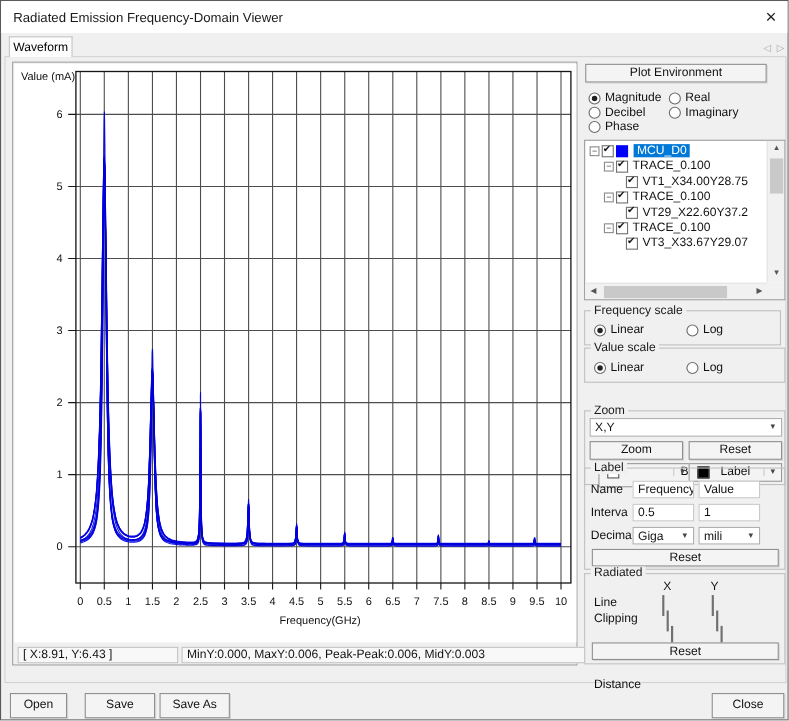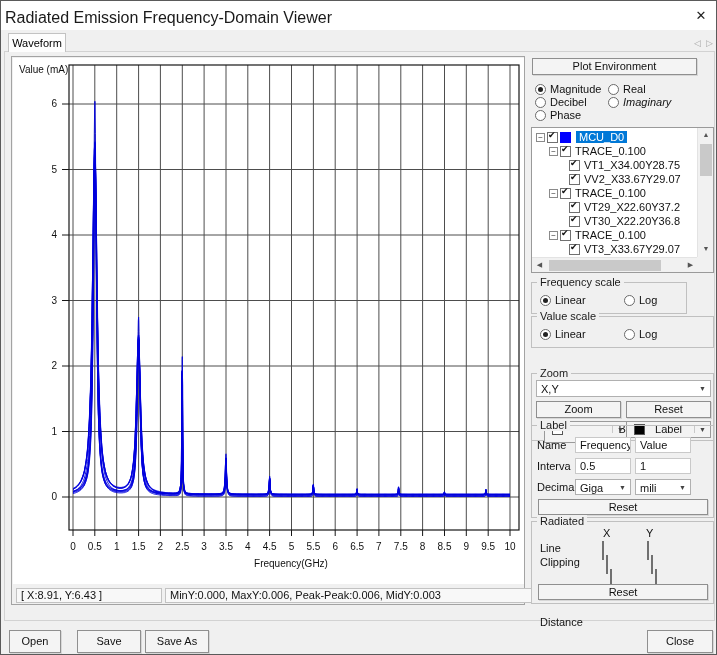--- a/index.html
+++ b/index.html
@@ -1,21 +1,21 @@
 <!DOCTYPE html>
 <html><head>
 <meta charset="utf-8">
 <style>
   * { margin:0; padding:0; box-sizing:border-box; font-family:"Liberation Sans", sans-serif; }
   html,body { background:#d8d8d8; }
   .abs { position:absolute; }
   #win { position:relative; width:717px; height:655px; background:#f0f0f0; border:1px solid #5a5a5a; overflow:hidden; }
 
   .titlebar { left:0; top:0; width:715px; height:29px; background:#ffffff; }
-  .title { left:4px; top:8px; font-size:16px; color:#1a1a1a; white-space:nowrap; }
+  .title { left:11px; top:8px; font-size:12px; color:#1a1a1a; white-space:nowrap; }
   .close-x { left:685px; top:0; width:30px; height:29px; text-align:center; line-height:29px; font-size:13px; color:#222; cursor:default; }
 
   .tabpage { left:3px; top:50px; width:711px; height:570px; border:1px solid #d2d2d2; background:#f0f0f0; }
   .tab { left:7px; top:32px; width:58px; height:19px; background:#fdfdfd; border:1px solid #c2c2c2; border-bottom:none; font-size:11px; text-align:center; padding-top:3px; z-index:3; }
   .pager { font-size:9px; color:#a8a8a8; top:37px; width:11px; height:12px; text-align:center; }
 
   .chart-panel { left:10px; top:55px; width:514px; height:549px; border:1px solid #a3a3a3; background:#f0f0f0; z-index:2; }
   .plot-area { left:1px; top:1px; width:511px; height:526px; background:#ffffff; }
   .status-cell { top:531px; height:15px; background:#f8f8f8; border:1px solid #c2c2c2; font-size:11px; line-height:13px; padding-left:4px; color:#111; white-space:nowrap; overflow:hidden; }
 
@@ -190,21 +190,21 @@
     <span>Magnitude</span>
   </div>
   <div class="abs radio" style="left:607px; top:82px;">
     <span class="rdot"></span>
     <span>Real</span>
   </div>
   <div class="abs radio" style="left:534px; top:95px;">
     <span class="rdot"></span>
     <span>Decibel</span>
   </div>
-  <div class="abs radio" style="left:607px; top:95px;font-style:italic;">
+  <div class="abs radio" style="left:607px; top:95px;">
     <span class="rdot"></span>
     <span>Imaginary</span>
   </div>
   <div class="abs radio" style="left:534px; top:108px;">
     <span class="rdot"></span>
     <span>Phase</span>
   </div>
 
   <div class="abs" id="tree-box">
     <div id="tree-rows">
@@ -216,36 +216,28 @@
         </div>
         <div class="trow" style="padding-left: 17px;">
           <span class="texp">−</span>
           <span class="cb on"></span>
           <span class="tlabel">TRACE_0.100</span>
         </div>
         <div class="trow" style="padding-left: 37px;">
           <span class="cb on"></span>
           <span class="tlabel">VT1_X34.00Y28.75</span>
         </div>
-        <div class="trow" style="padding-left: 37px;">
-          <span class="cb on"></span>
-          <span class="tlabel">VV2_X33.67Y29.07</span>
-        </div>
         <div class="trow" style="padding-left: 17px;">
           <span class="texp">−</span>
           <span class="cb on"></span>
           <span class="tlabel">TRACE_0.100</span>
         </div>
         <div class="trow" style="padding-left: 37px;">
           <span class="cb on"></span>
           <span class="tlabel">VT29_X22.60Y37.2</span>
-        </div>
-        <div class="trow" style="padding-left: 37px;">
-          <span class="cb on"></span>
-          <span class="tlabel">VT30_X22.20Y36.8</span>
         </div>
         <div class="trow" style="padding-left: 17px;">
           <span class="texp">−</span>
           <span class="cb on"></span>
           <span class="tlabel">TRACE_0.100</span>
         </div>
         <div class="trow" style="padding-left: 37px;">
           <span class="cb on"></span>
           <span class="tlabel">VT3_X33.67Y29.07</span>
         </div>
@@ -256,21 +248,21 @@
       <div class="sb-btn" style="bottom:0;">▼</div>
     </div>
     <div class="sbh">
       <div class="sb-btn" style="left:0; width:15px;">◀</div>
       <div class="sb-thumb" style="left:17px; top:2px; width:112px; height:11px;"></div>
       <div class="sb-btn" style="right:0; width:15px;">▶</div>
     </div>
     <div class="sb-corner"></div>
   </div>
 
-  <div class="abs group" style="left:530px; top:281px; width:156px; height:32px;">
+  <div class="abs group" style="left:530px; top:281px; width:179px; height:32px;">
     <span class="legend">Frequency scale</span>
     <div class="abs radio" style="left:8px; top:11px;">
       <span class="rdot on"></span>
       <span>Linear</span>
     </div>
     <div class="abs radio" style="left:92px; top:11px;">
       <span class="rdot"></span>
       <span>Log</span>
     </div>
   </div>

